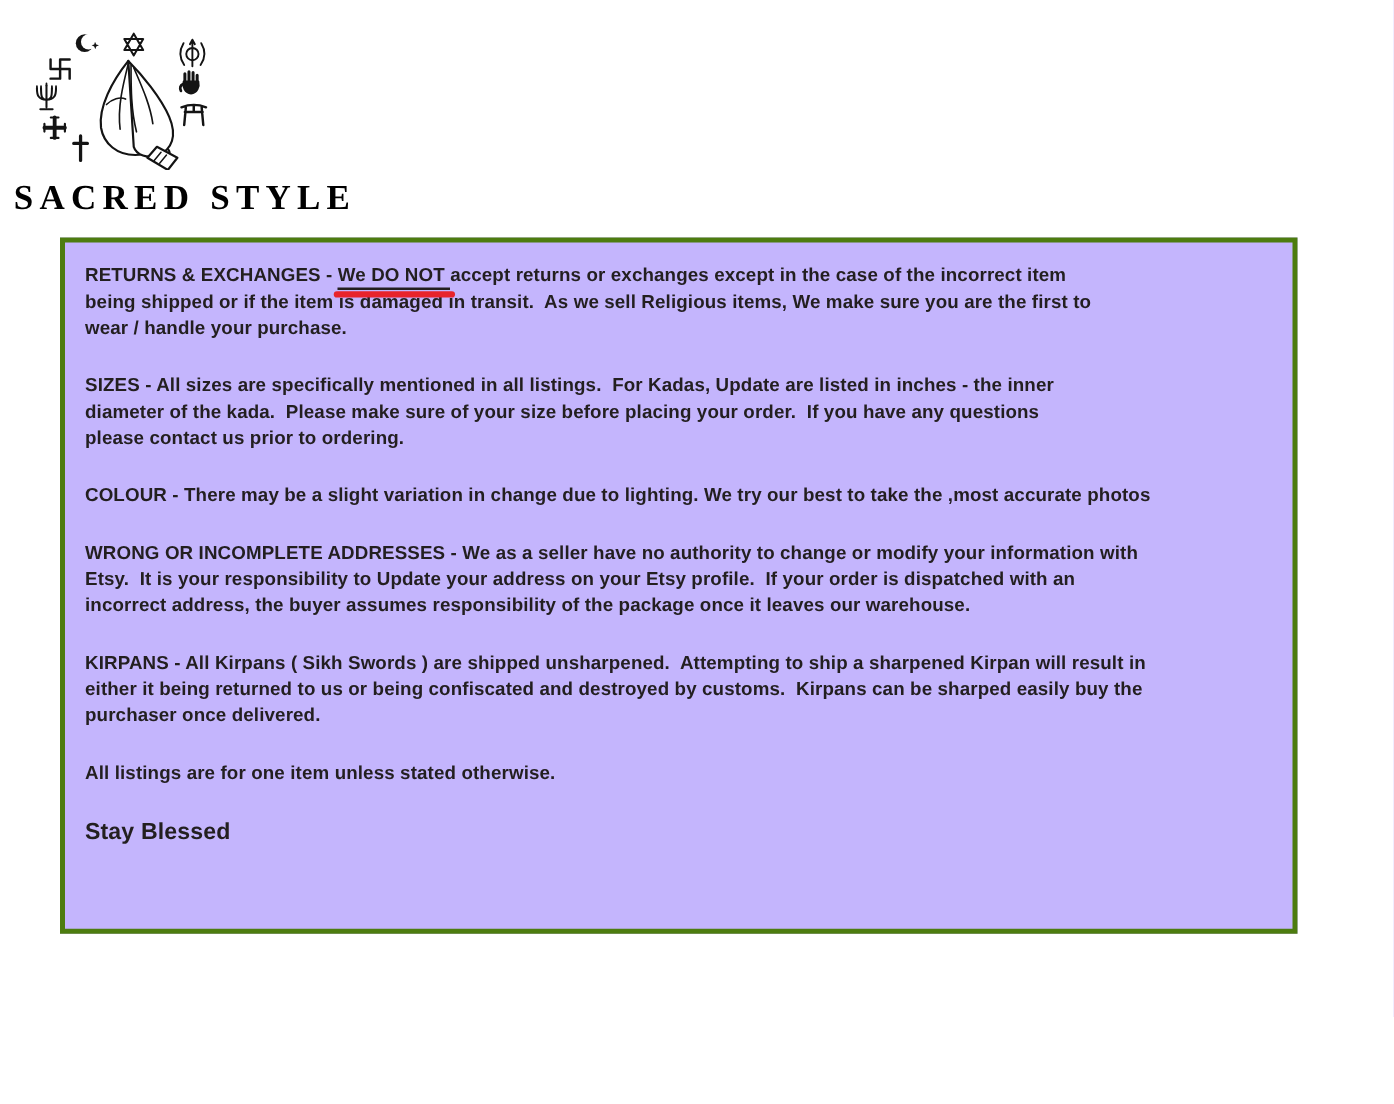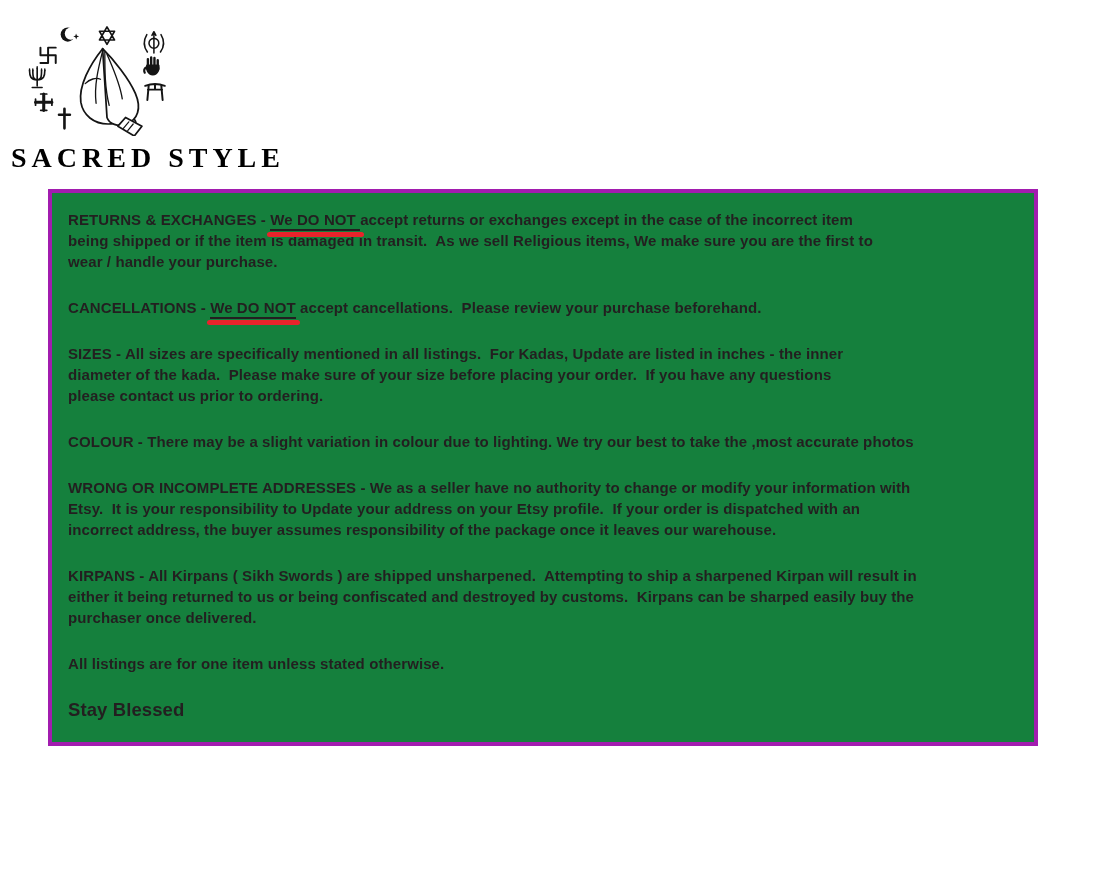--- a/index.html
+++ b/index.html
@@ -12,23 +12,23 @@
   .logo-svg{display:inline-block;}
   .brand{
     font-family:"Liberation Serif","DejaVu Serif",serif;
     font-size:28px;font-weight:bold;letter-spacing:5px;
     color:#000;margin-top:2px;white-space:pre;
   }
   .policy-box{
     box-sizing:border-box;
     margin:15px 0 0 48px;
     width:990px;height:557px;
-    border:4px solid #a21caf;
+    border:4px solid #4d7c0f;
     padding:16px 20px 0 16px;
-    background:#15803d;
+    background:#c4b5fd;
   }
   .policy-box p{
     margin:0 0 25px 0;
     font-size:15px;font-weight:bold;
     line-height:21px;letter-spacing:0.1px;
     white-space:pre;color:#231f20;
   }
   .emph{
     position:relative;
     border-bottom:2.5px solid #231f20;
@@ -111,27 +111,26 @@
 
   <div class="brand">SACRED STYLE</div>
 </div>
 
 <section class="policy-box">
 
   <p><span>RETURNS &amp; EXCHANGES - </span><span class="emph">We DO NOT </span><span>accept returns or exchanges except in the case of the incorrect item
 being shipped or if the item is damaged in transit.  As we sell Religious items, We make sure you are the first to
 wear / handle your purchase.</span></p>
 
-  <p><span>CANCELLATIONS - </span><span class="emph">We DO NOT</span><span> accept cancellations.  Please review your purchase beforehand.</span></p>
 
   <p>SIZES - All sizes are specifically mentioned in all listings.  For Kadas, Update are listed in inches - the inner
 diameter of the kada.  Please make sure of your size before placing your order.  If you have any questions
 please contact us prior to ordering.</p>
 
-  <p>COLOUR - There may be a slight variation in colour due to lighting. We try our best to take the ,most accurate photos</p>
+  <p>COLOUR - There may be a slight variation in change due to lighting. We try our best to take the ,most accurate photos</p>
 
   <p>WRONG OR INCOMPLETE ADDRESSES - We as a seller have no authority to change or modify your information with
 Etsy.  It is your responsibility to Update your address on your Etsy profile.  If your order is dispatched with an
 incorrect address, the buyer assumes responsibility of the package once it leaves our warehouse.</p>
 
   <p>KIRPANS - All Kirpans ( Sikh Swords ) are shipped unsharpened.  Attempting to ship a sharpened Kirpan will result in
 either it being returned to us or being confiscated and destroyed by customs.  Kirpans can be sharped easily buy the
 purchaser once delivered.</p>
 
   <p>All listings are for one item unless stated otherwise.</p>

